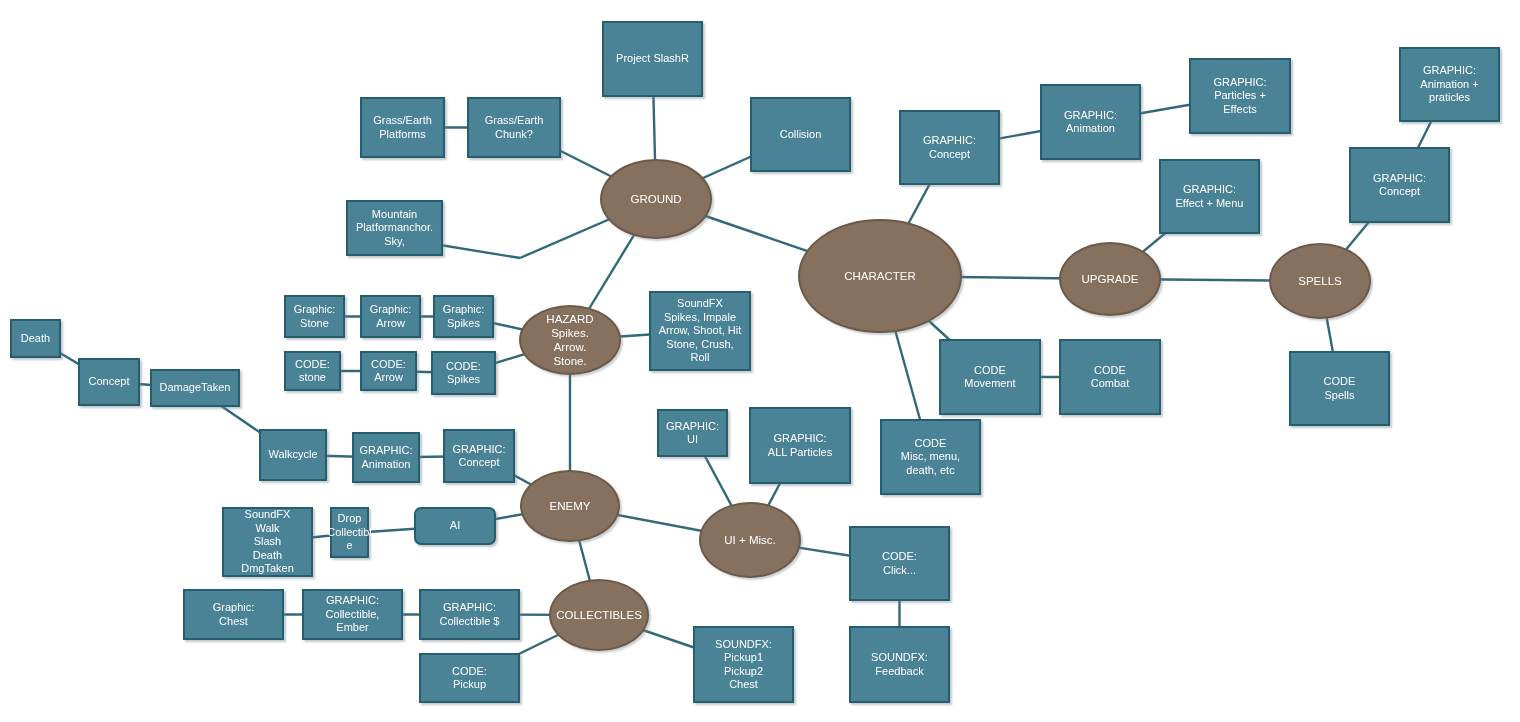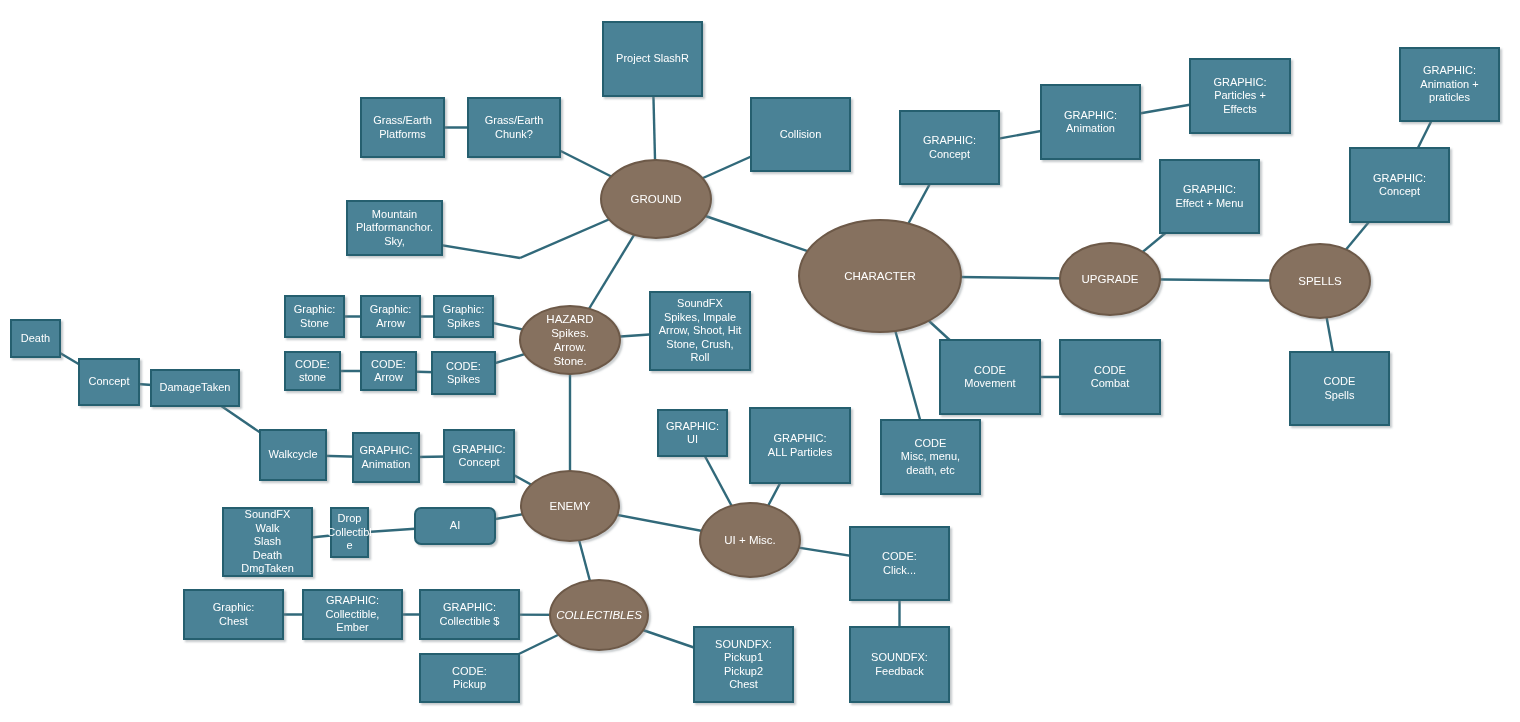--- a/index.html
+++ b/index.html
@@ -179,14 +179,14 @@
     <div class="node node-ellipse" style="left: 600px; top: 159px; width: 112px; height: 80px;"><span class="node-label">GROUND</span></div>
     <div class="node node-ellipse" style="left: 519px; top: 305px; width: 102px; height: 70px;"><span class="node-label">HAZARD
 Spikes.
 Arrow.
 Stone.</span></div>
     <div class="node node-ellipse" style="left: 798px; top: 219px; width: 164px; height: 114px;"><span class="node-label">CHARACTER</span></div>
     <div class="node node-ellipse" style="left: 1059px; top: 242px; width: 102px; height: 74px;"><span class="node-label">UPGRADE</span></div>
     <div class="node node-ellipse" style="left: 1269px; top: 243px; width: 102px; height: 76px;"><span class="node-label">SPELLS</span></div>
     <div class="node node-ellipse" style="left: 520px; top: 470px; width: 100px; height: 72px;"><span class="node-label">ENEMY</span></div>
     <div class="node node-ellipse" style="left: 699px; top: 502px; width: 102px; height: 76px;"><span class="node-label">UI + Misc.</span></div>
-    <div class="node node-ellipse" style="left: 549px; top: 579px; width: 100px; height: 72px; font-style: italic;"><span class="node-label">COLLECTIBLES</span></div>
+    <div class="node node-ellipse" style="left: 549px; top: 579px; width: 100px; height: 72px;"><span class="node-label">COLLECTIBLES</span></div>
   </div>
 
 </body></html>

